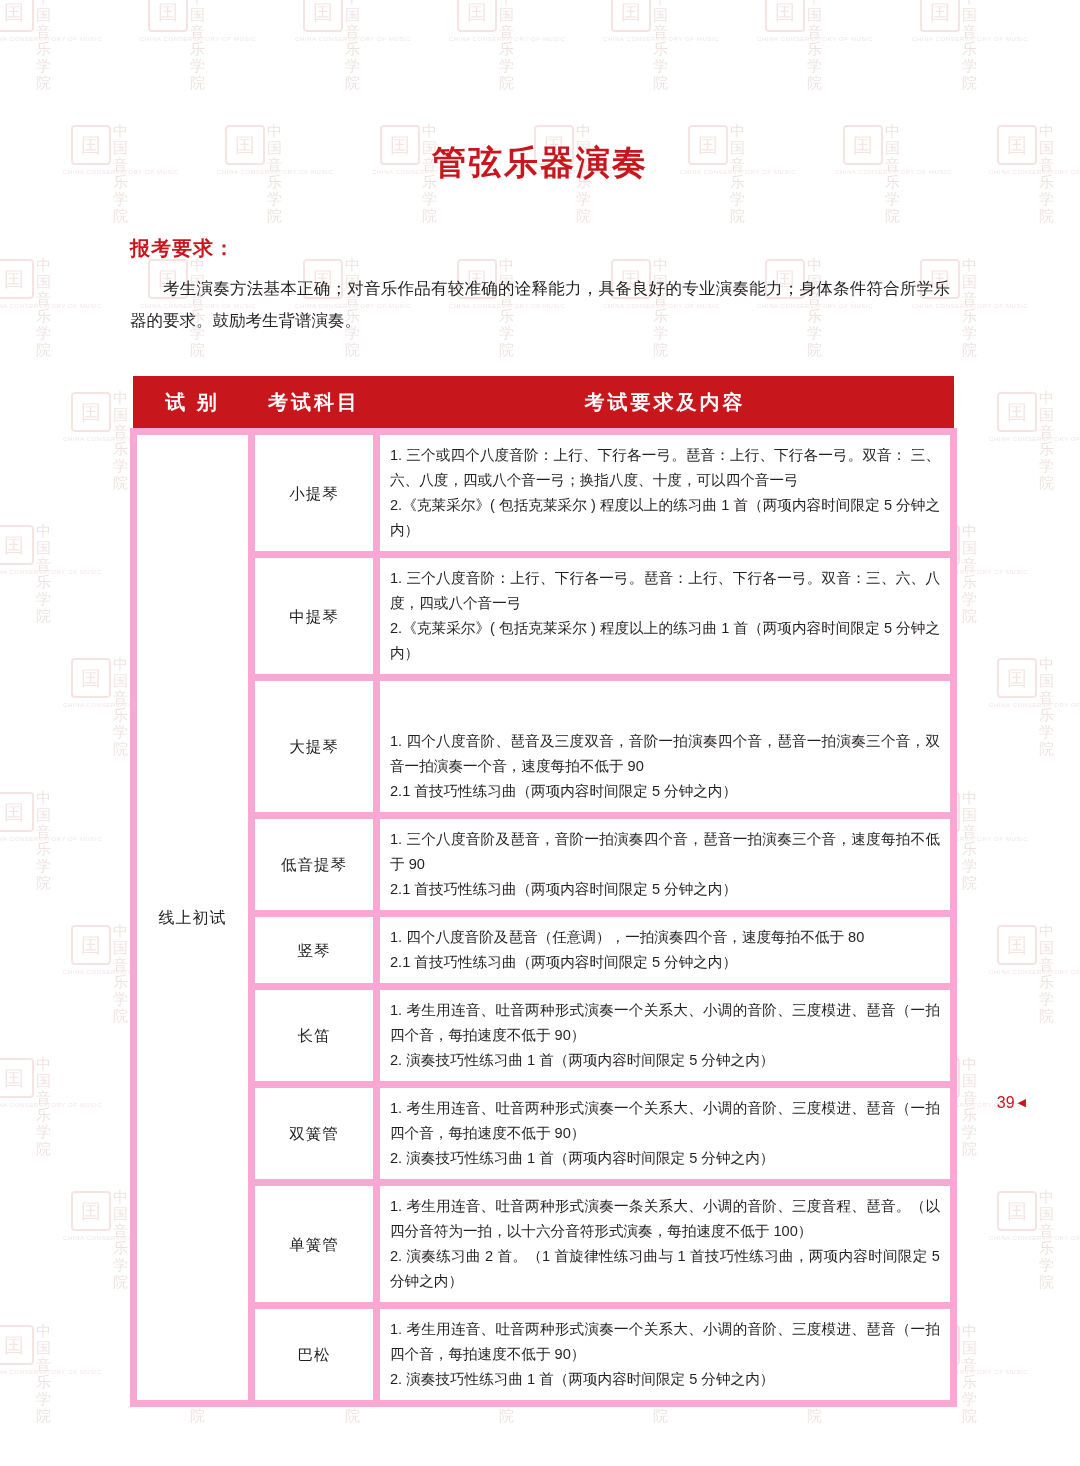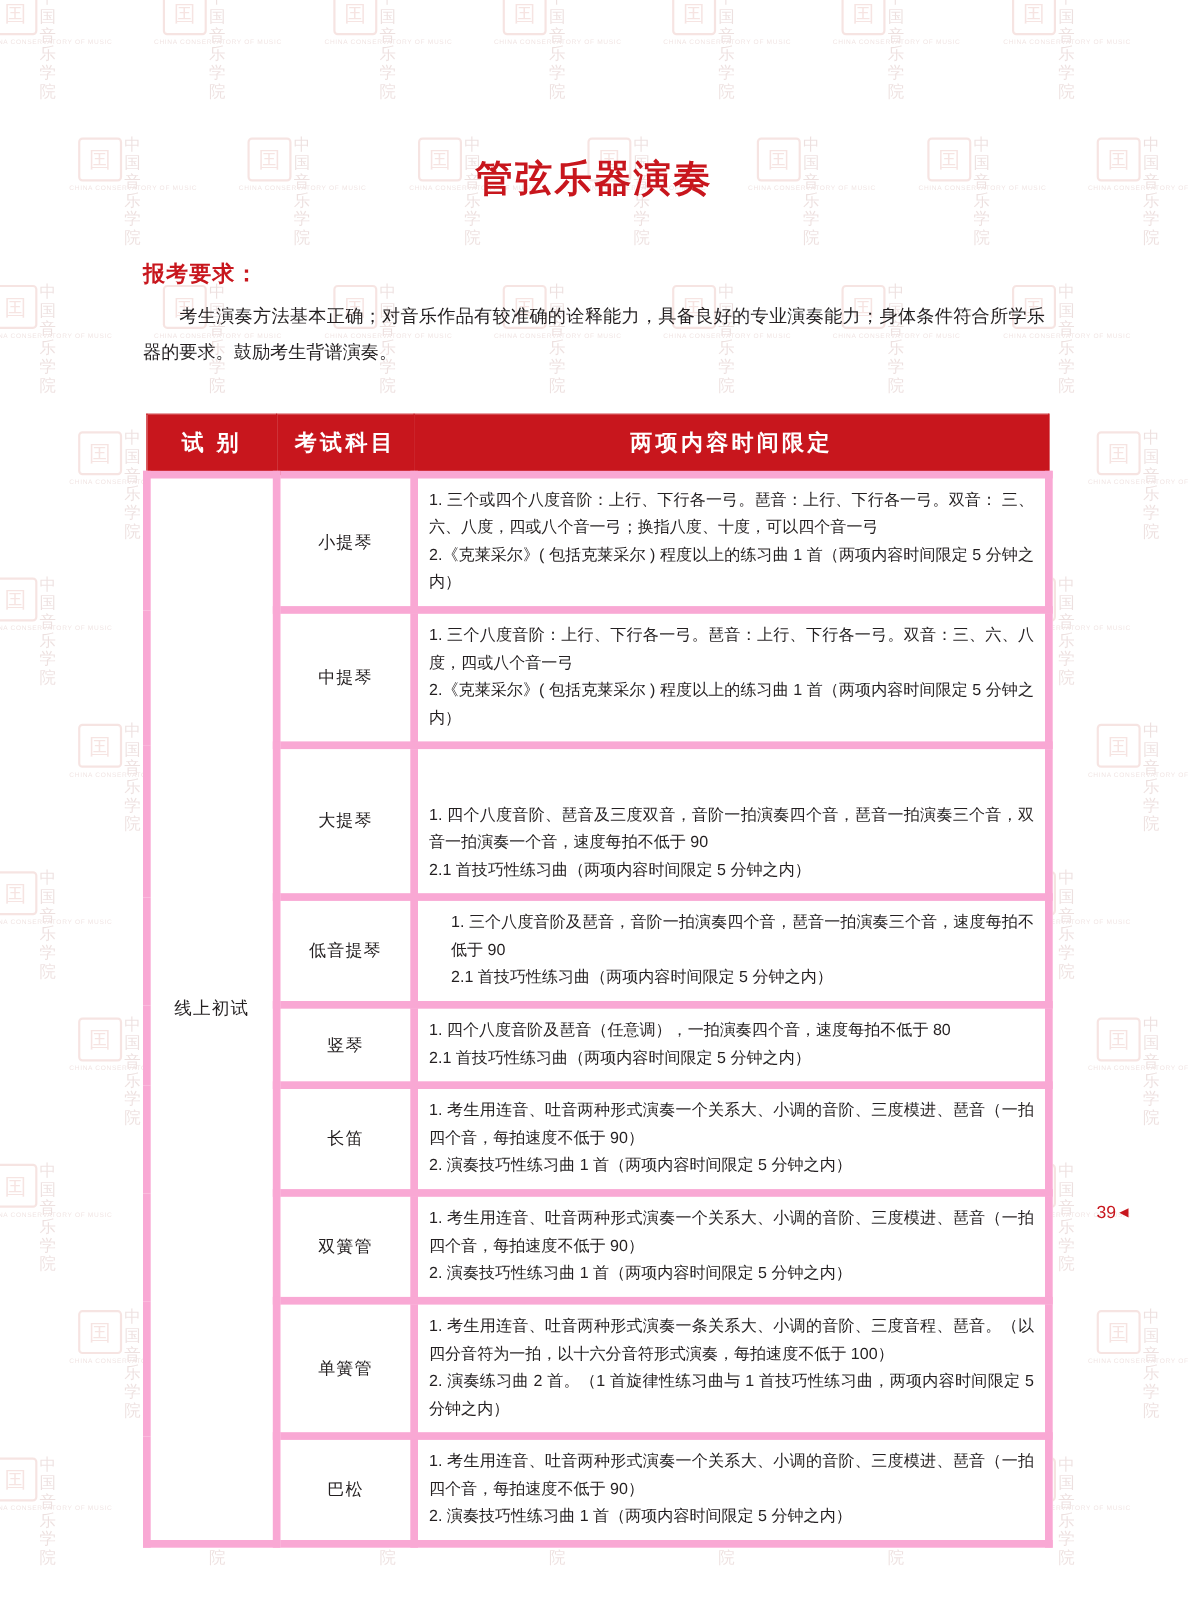--- a/index.html
+++ b/index.html
@@ -576,21 +576,21 @@
   <table class="exam-table">
     <colgroup>
       <col class="col-stage">
       <col class="col-subject">
       <col class="col-content">
     </colgroup>
     <thead>
       <tr>
         <th>试 别</th>
         <th>考试科目</th>
-        <th>两项内容时间限定</th>
+        <th>考试要求及内容</th>
       </tr>
     </thead>
     <tbody id="table-body">
         <tr>
           <td class="cell-stage" rowspan="9">线上初试</td>
           <td class="cell-subject">小提琴</td>
           <td class="cell-content">
             <p style="white-space: pre-line;">1. 三个或四个八度音阶：上行、下行各一弓。琶音：上行、下行各一弓。双音： 三、六、八度，四或八个音一弓；换指八度、十度，可以四个音一弓
 2.《克莱采尔》( 包括克莱采尔 ) 程度以上的练习曲 1 首（两项内容时间限定 5 分钟之内）</p>
           </td>
@@ -605,21 +605,21 @@
         <tr>
           <td class="cell-subject">大提琴</td>
           <td class="cell-content">
             <p style="white-space: pre-line; margin-top: 40px;">1. 四个八度音阶、琶音及三度双音，音阶一拍演奏四个音，琶音一拍演奏三个音，双音一拍演奏一个音，速度每拍不低于 90
 2.1 首技巧性练习曲（两项内容时间限定 5 分钟之内）</p>
           </td>
         </tr>
         <tr>
           <td class="cell-subject">低音提琴</td>
           <td class="cell-content">
-            <p style="white-space: pre-line; margin-left: 20px;">1. 三个八度音阶及琶音，音阶一拍演奏四个音，琶音一拍演奏三个音，速度每拍不低于 90
+            <p style="white-space: pre-line;">1. 三个八度音阶及琶音，音阶一拍演奏四个音，琶音一拍演奏三个音，速度每拍不低于 90
 2.1 首技巧性练习曲（两项内容时间限定 5 分钟之内）</p>
           </td>
         </tr>
         <tr>
           <td class="cell-subject">竖琴</td>
           <td class="cell-content">
             <p style="white-space: pre-line;">1. 四个八度音阶及琶音（任意调），一拍演奏四个音，速度每拍不低于 80
 2.1 首技巧性练习曲（两项内容时间限定 5 分钟之内）</p>
           </td>
         </tr>

